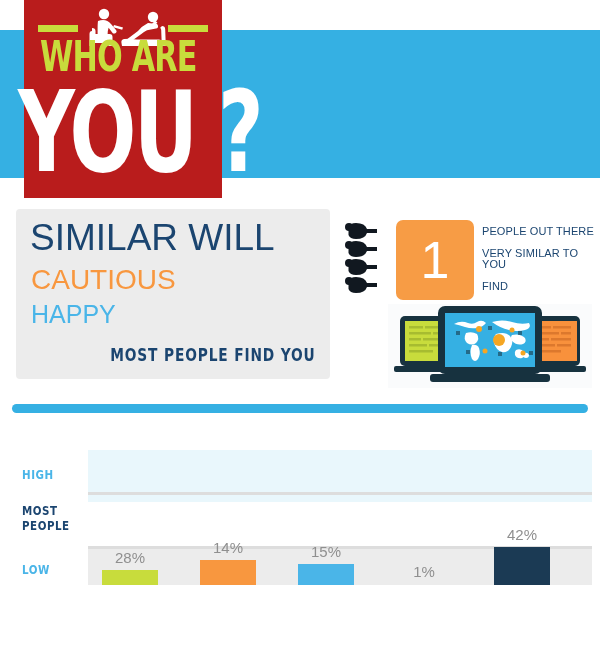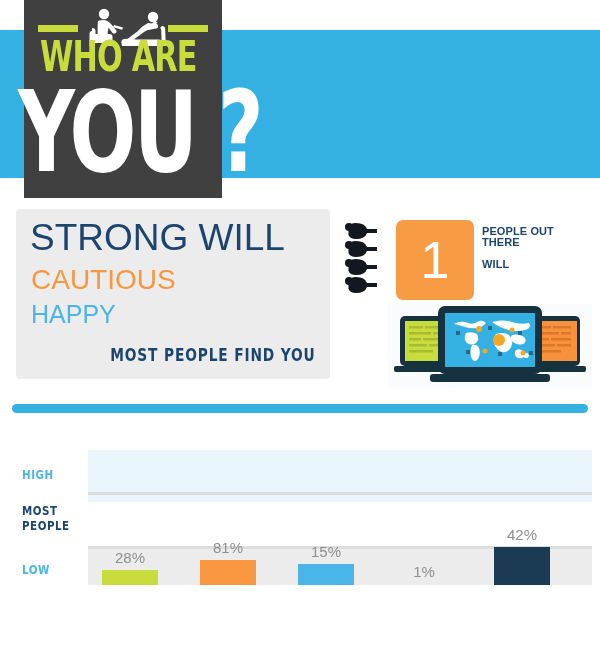--- a/index.html
+++ b/index.html
@@ -5,21 +5,21 @@
   html,body{margin:0;padding:0;}
   body{
     width:600px;height:660px;position:relative;overflow:hidden;
     background:#ffffff;
     font-family:"Liberation Sans","DejaVu Sans",sans-serif;
   }
 
   
   #header{position:absolute;left:0;top:0;width:600px;height:200px;}
   #header-band{position:absolute;left:0;top:30px;width:600px;height:148px;background:#35b0e3;}
-  #logo-box{position:absolute;left:24px;top:0;width:198px;height:198px;background:#404040;overflow:hidden;text-align:center;}
+  #logo-box{position:absolute;left:24px;top:0;width:198px;height:198px;background:#b91c1c;overflow:hidden;text-align:center;}
 
   #logo-icon-row{position:absolute;left:0;top:8px;width:198px;height:42px;}
   #dash-left{position:absolute;left:14px;top:17px;width:40px;height:7px;background:#c8dc3c;}
   #dash-right{position:absolute;left:144px;top:17px;width:40px;height:7px;background:#c8dc3c;}
   .therapy-svg{position:absolute;left:52px;top:0px;}
 
   #logo-line1{
     position:absolute;left:16px;top:36px;width:182px;
     font-family:"DejaVu Sans Condensed","Liberation Sans Narrow","Liberation Sans",sans-serif;
     font-weight:bold;font-size:42px;letter-spacing:-1px;color:#c8dc3c;
@@ -70,21 +70,21 @@
   #count-badge{
     position:absolute;left:52px;top:8px;width:78px;height:80px;
     background:#f79c45;border-radius:7px;
   }
   #count-badge-value{
     position:absolute;left:0;top:0;width:78px;height:80px;
     display:flex;align-items:center;justify-content:center;
     font-size:52px;color:#ffffff;font-weight:normal;
     font-family:"Liberation Sans","DejaVu Sans",sans-serif;
   }
-  #similar-text{position:absolute;left:138px;top:14px;width:112px;font-weight:bold;}
+  #similar-text{position:absolute;left:138px;top:14px;width:112px;}
   .similar-line{
     font-size:11px;color:#1b4570;line-height:1;margin-bottom:11px;
     font-family:"Liberation Sans","DejaVu Sans",sans-serif;letter-spacing:0.1px;
   }
   #devices{position:absolute;left:44px;top:92px;}
 
   
   #divider{position:absolute;left:12px;top:404px;width:576px;height:9px;
     background:#35b0e3;border-radius:5px;}
 
@@ -137,21 +137,21 @@
         <path d="M86 18 q3 0 3.2 3.2 l0.6 16.8 l-4 0 l-0.6 -16 q-0.1 -2 -1.2 -2 z" fill="#ffffff"></path>
       </svg>
     </div>
     <div id="logo-line1">WHO ARE</div>
   </div>
   <div id="logo-qmark">?</div>
   <div id="logo-line2">YOU</div>
 </div>
 
 <div id="result-card">
-  <div id="trait-primary">STRONG WILL</div>
+  <div id="trait-primary">SIMILAR WILL</div>
   <div id="trait-tertiary">HAPPY</div>
   <div id="trait-secondary">CAUTIOUS</div>
   <div id="card-footnote">MOST PEOPLE FIND YOU</div>
 </div>
 
 <div id="similar-panel">
 
   <svg id="crowd-icon" width="48" height="76" viewBox="0 0 48 76">
     <g fill="#111820">
       <circle cx="5" cy="5" r="4"></circle>
@@ -164,21 +164,22 @@
       <path d="M12 55 q9 0 11 6 l10 0 l0 4 l-10 0 q-2 6 -11 6 q-6 0 -7.5 -4 l0 -8 q1.5 -4 7.5 -4 z"></path>
     </g>
   </svg>
 
   <div id="count-badge">
     <div id="count-badge-value">1</div>
   </div>
 
   <div id="similar-text">
     <div class="similar-line">PEOPLE OUT THERE</div>
-    <div class="similar-line">WILL</div>
+    <div class="similar-line">VERY SIMILAR TO YOU</div>
+    <div class="similar-line">FIND</div>
   </div>
 
   <svg id="devices" width="204" height="84" viewBox="0 0 204 84">
     <rect x="0" y="0" width="204" height="84" fill="#fafbfc"></rect>
 
     <rect x="12" y="12" width="52" height="50" rx="5" fill="#17323f"></rect>
     <rect x="17" y="17" width="44" height="40" fill="#c8dc3c"></rect>
     <g fill="#9cb22c" opacity="0.75">
       <rect x="21" y="22" width="14" height="2.5"></rect>
         <rect x="37" y="22" width="18" height="2.5"></rect>
@@ -254,21 +255,21 @@
   </div>
   <div class="axis-label" id="label-low">LOW</div>
 
   <div id="bars">
       <div class="bar-group" style="left: 14px;">
         <div class="bar" style="height: 15px; background: rgb(200, 220, 60);"></div>
         <div class="bar-value" style="bottom: 19px;">28%</div>
       </div>
       <div class="bar-group" style="left: 112px;">
         <div class="bar" style="height: 25px; background: rgb(248, 151, 63);"></div>
-        <div class="bar-value" style="bottom: 29px;">81%</div>
+        <div class="bar-value" style="bottom: 29px;">14%</div>
       </div>
       <div class="bar-group" style="left: 210px;">
         <div class="bar" style="height: 21px; background: rgb(74, 181, 232);"></div>
         <div class="bar-value" style="bottom: 25px;">15%</div>
       </div>
       <div class="bar-group" style="left: 308px;">
         <div class="bar" style="height: 1px; background: transparent;"></div>
         <div class="bar-value" style="bottom: 5px;">1%</div>
       </div>
       <div class="bar-group" style="left: 406px;">

